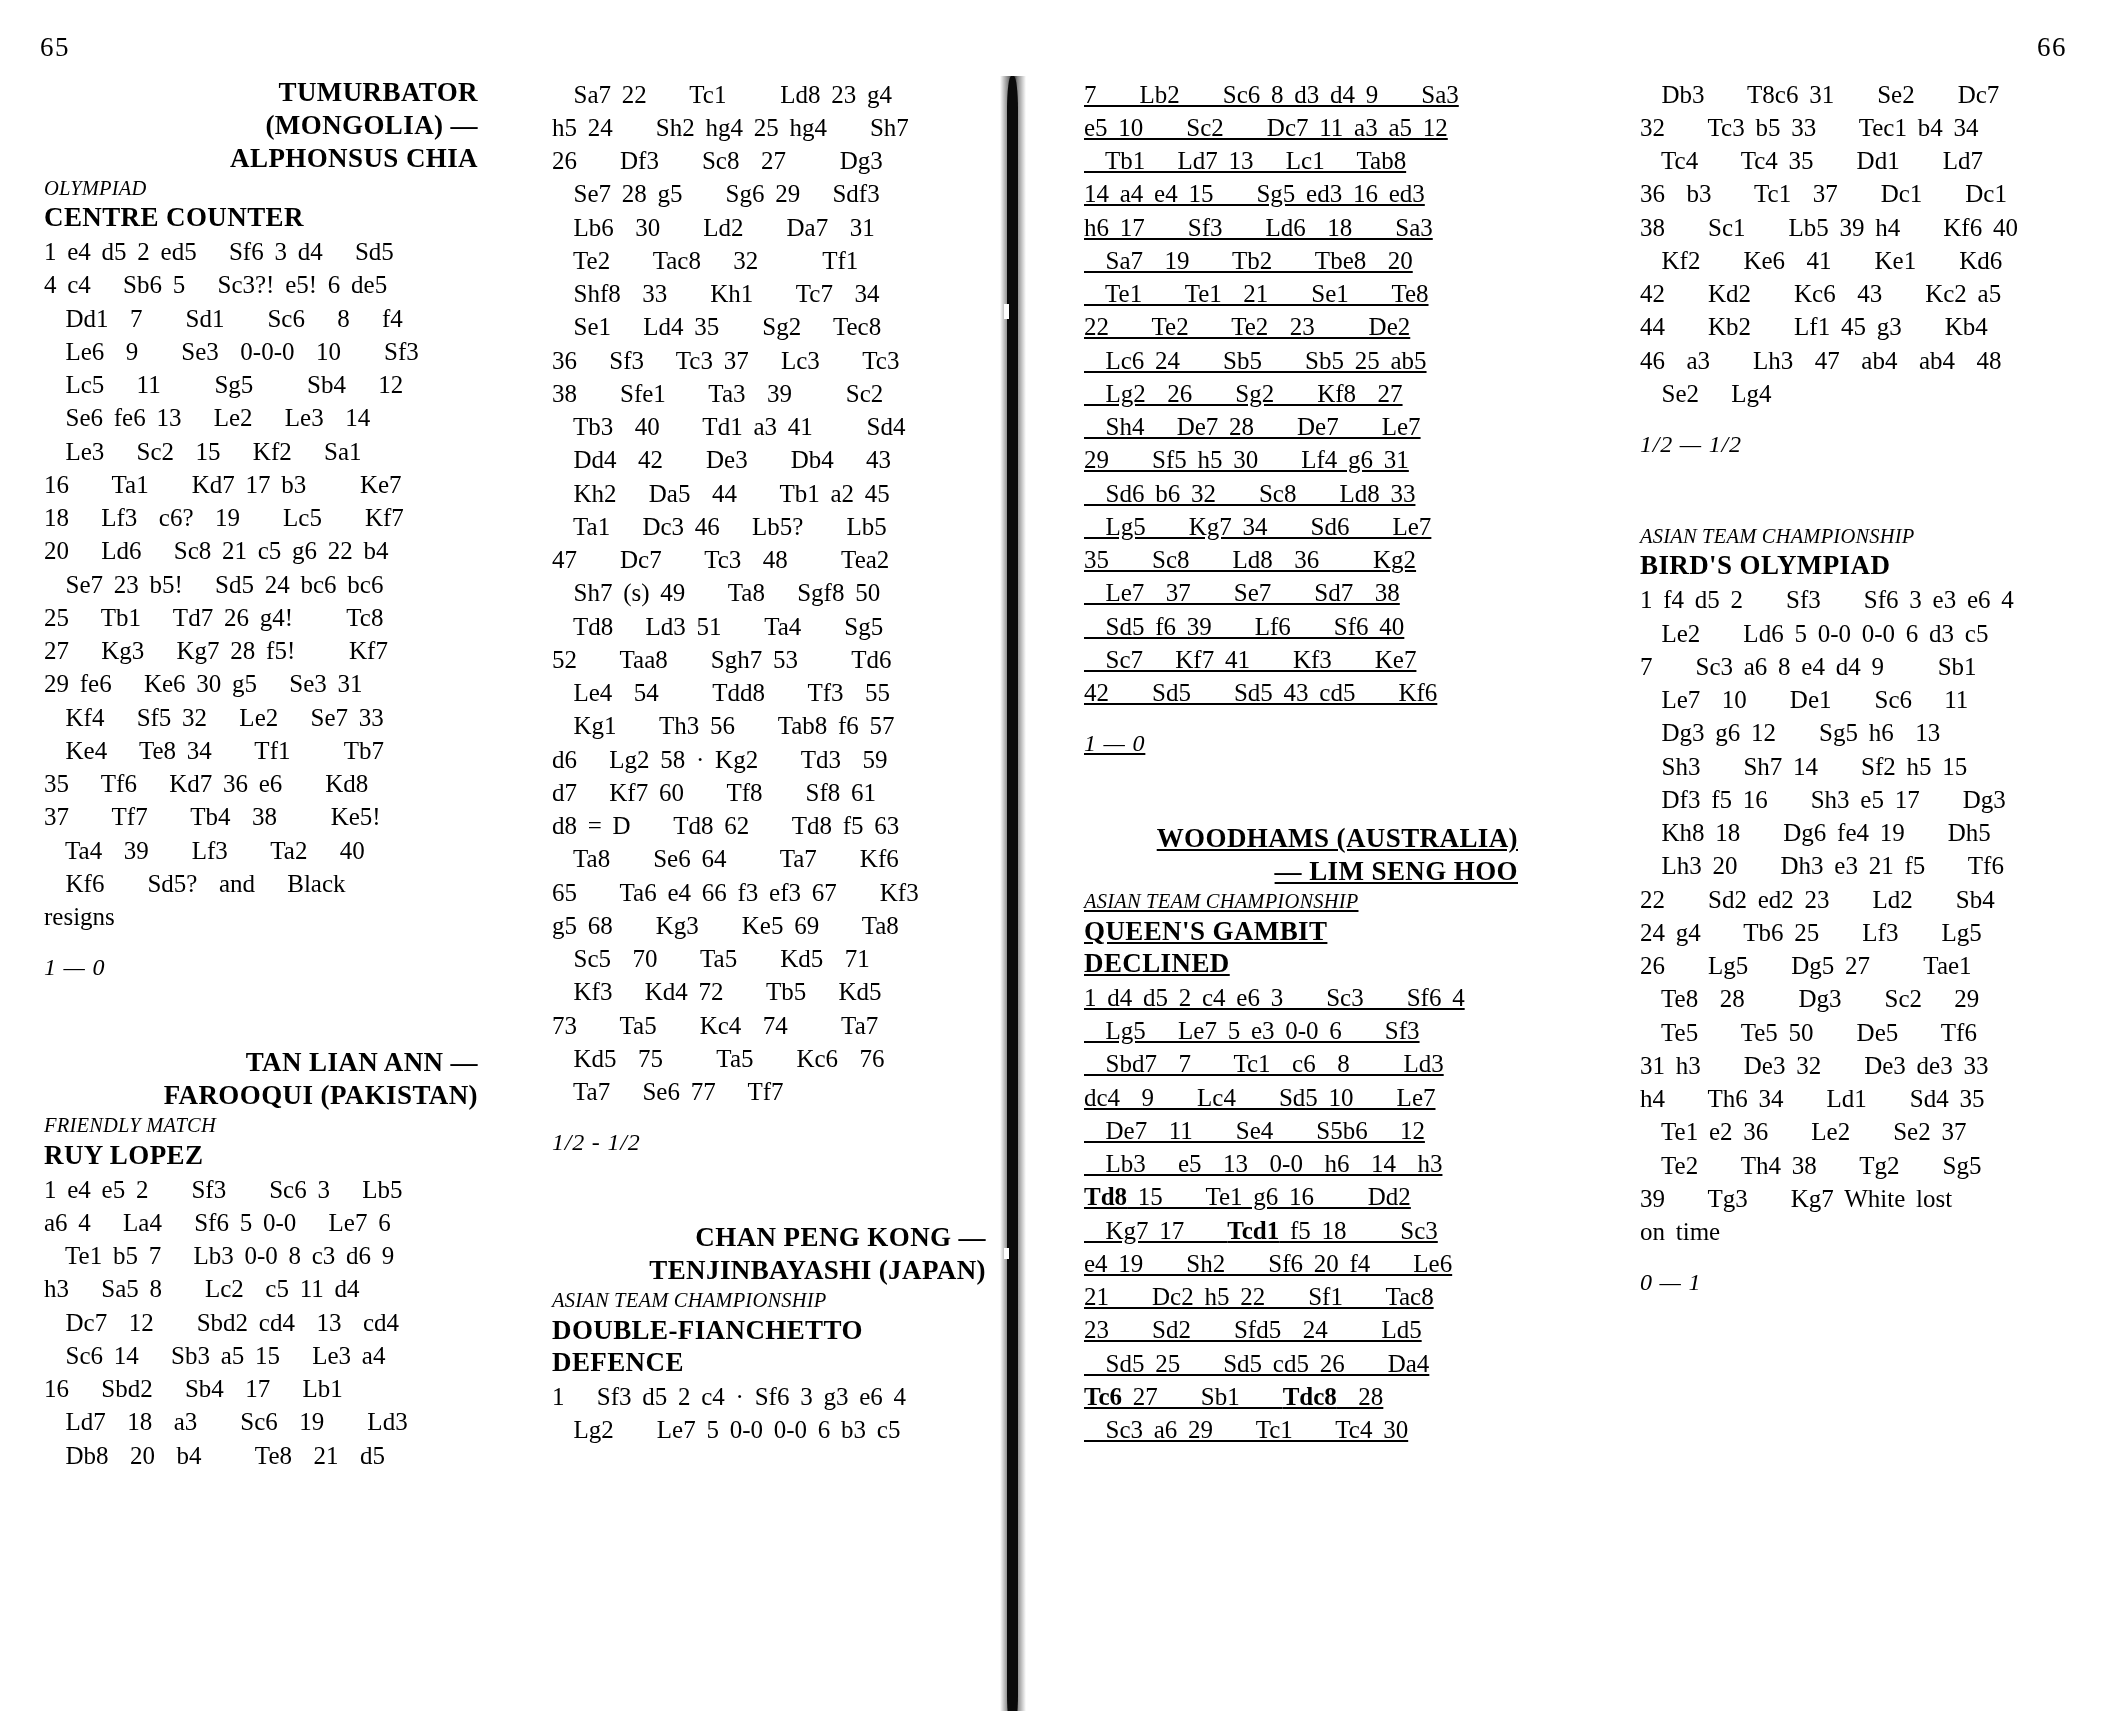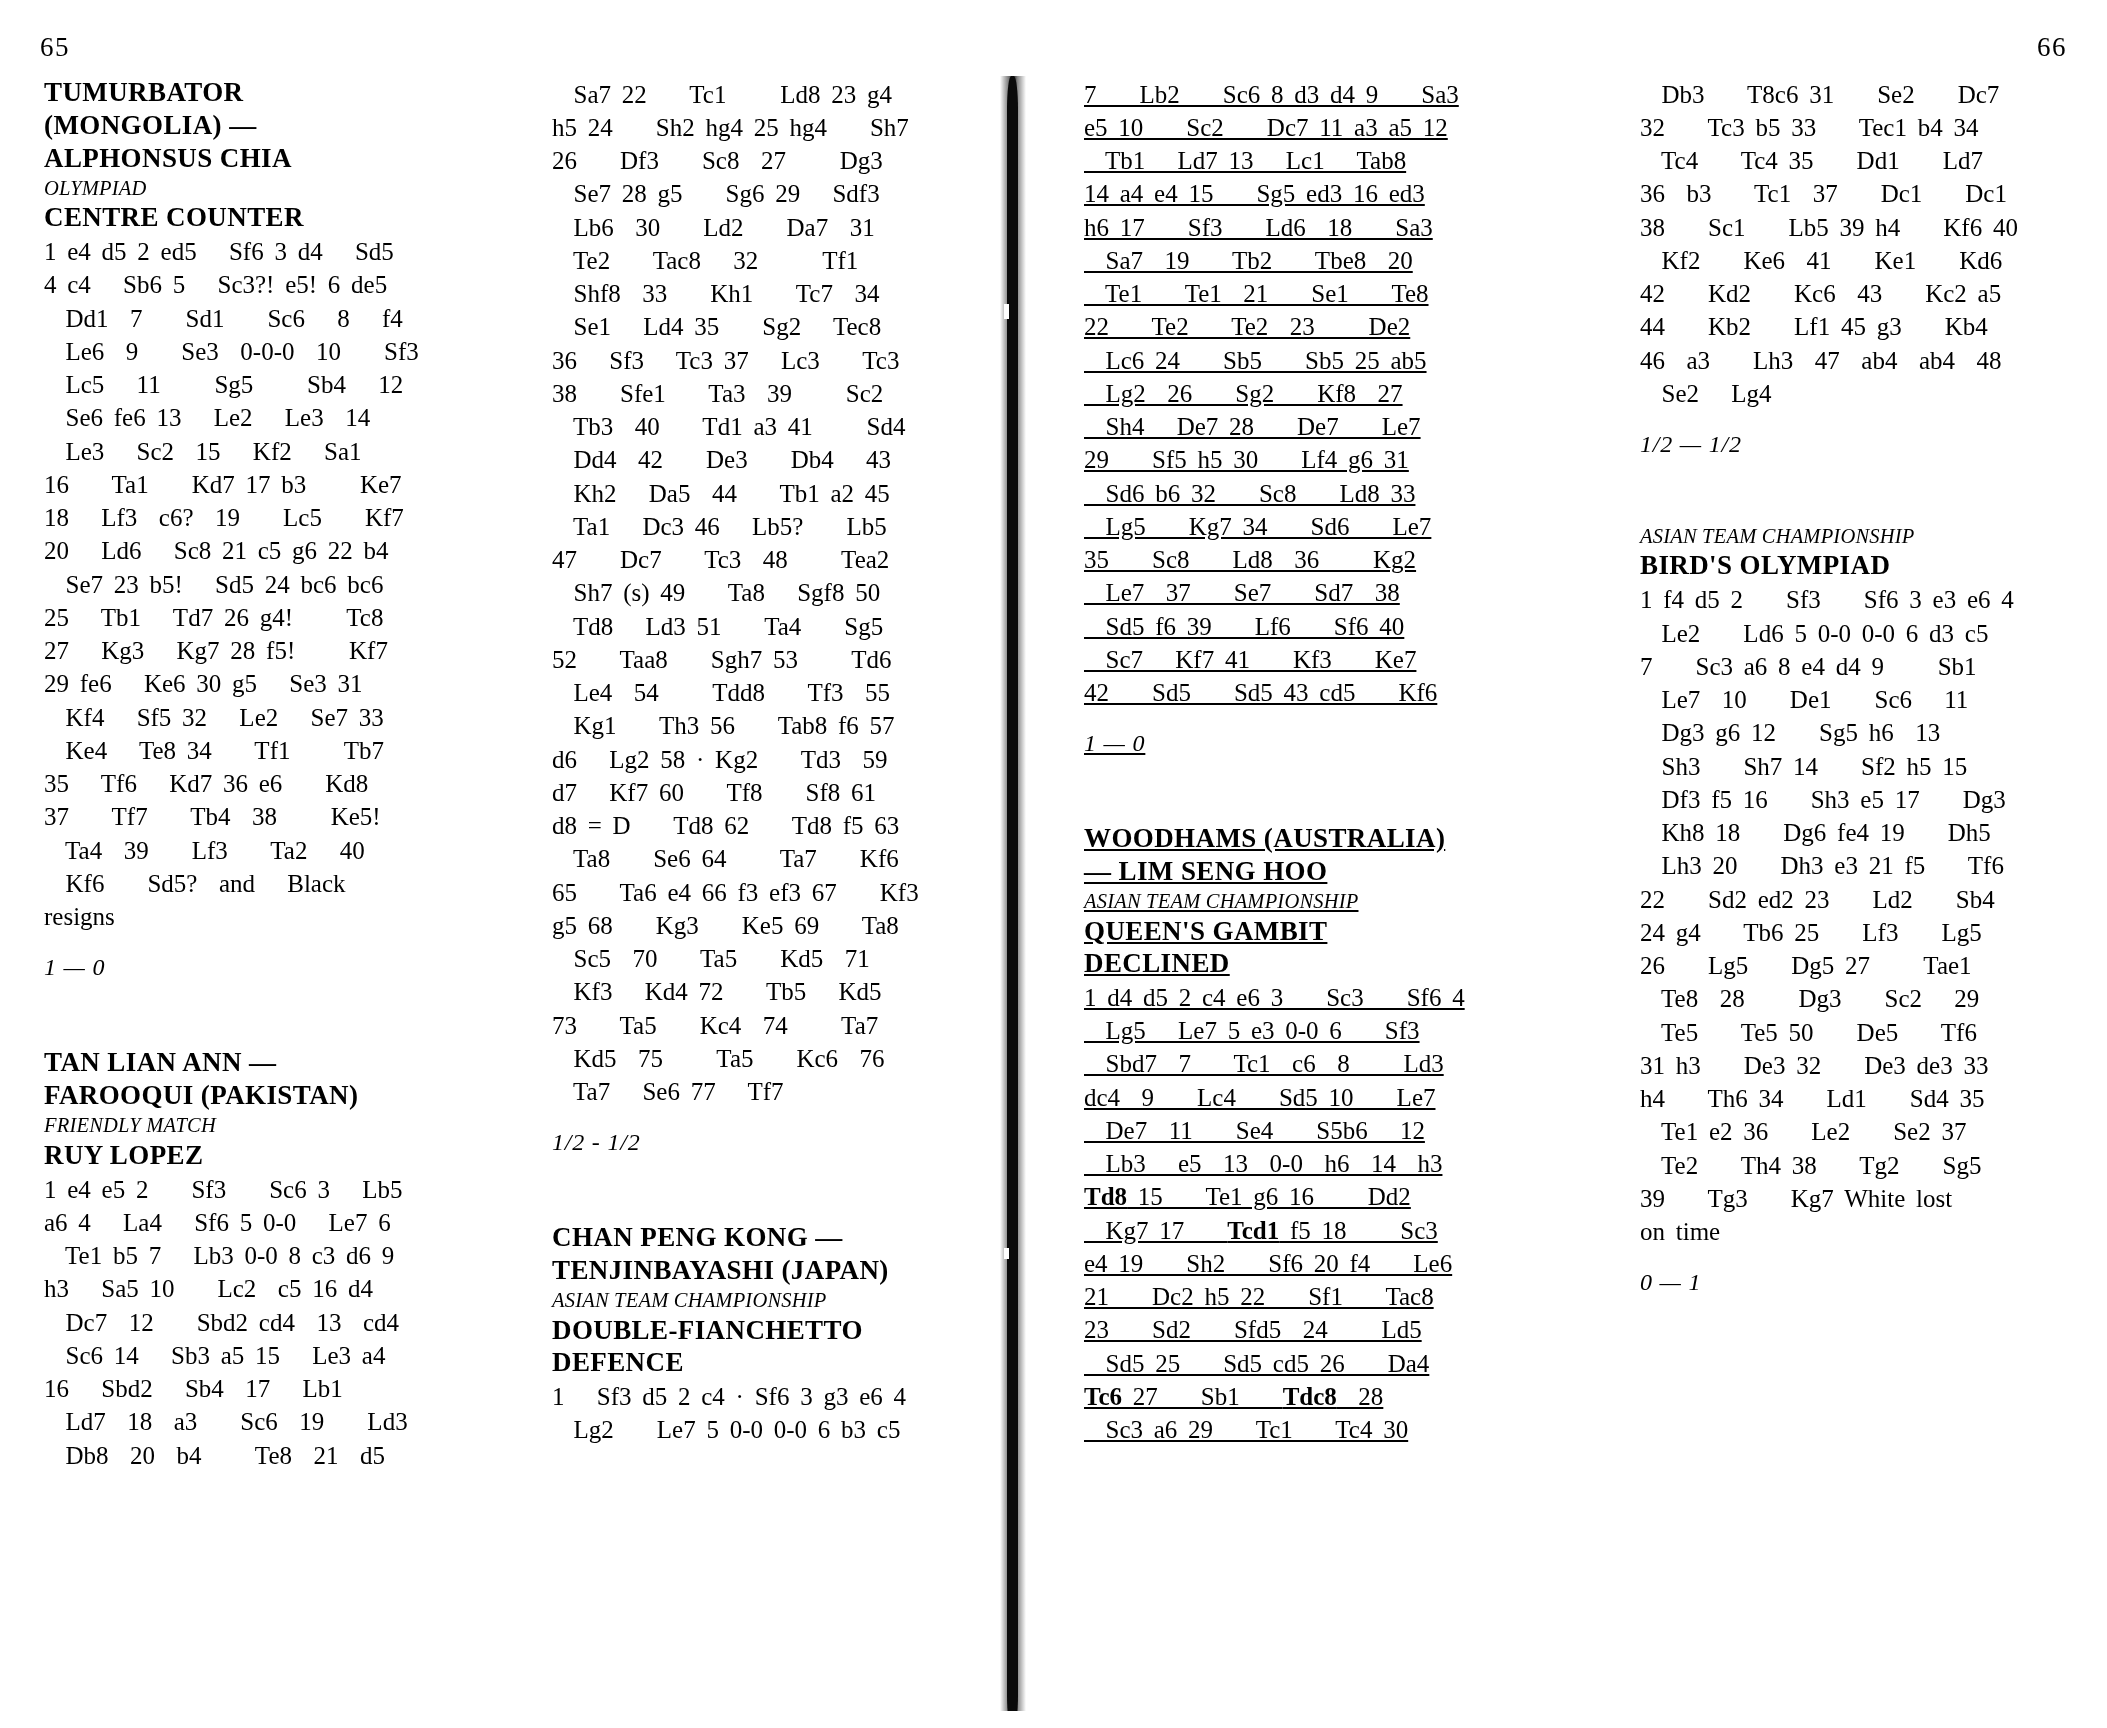--- a/index.html
+++ b/index.html
@@ -100,20 +100,21 @@
   .col-4 { left: 1640px; }
 
   .game { margin-bottom: 0; }
 
   .players {
     font-family: "Liberation Serif", serif;
     font-weight: bold;
     font-size: 27px;
     line-height: 1.22;
     letter-spacing: 0.4px;
+    text-align: right;
   }
   .event {
     font-family: "Liberation Serif", serif;
     font-style: italic;
     font-size: 20.5px;
     line-height: 1.25;
     letter-spacing: 0.2px;
     margin-top: 0.8px;
   }
   .opening {
@@ -202,21 +203,21 @@
           <div>FAROOQUI (PAKISTAN)</div>
         </div>
         <div class="event">FRIENDLY MATCH</div>
         <div class="opening">
           <div>RUY LOPEZ</div>
         </div>
         <div class="moves">
           <span class="ln">1 e4 e5 2    Sf3    Sc6 3   Lb5</span>
           <span class="ln">a6 4   La4   Sf6 5 0-0   Le7 6</span>
           <span class="ln">  Te1 b5 7   Lb3 0-0 8 c3 d6 9</span>
-          <span class="ln">h3   Sa5 10    Lc2  c5 16 d4</span>
+          <span class="ln">h3   Sa5 8    Lc2  c5 11 d4</span>
           <span class="ln">  Dc7  12    Sbd2 cd4  13  cd4</span>
           <span class="ln">  Sc6 14   Sb3 a5 15   Le3 a4</span>
           <span class="ln">16   Sbd2   Sb4  17   Lb1</span>
           <span class="ln">  Ld7  18  a3    Sc6  19    Ld3</span>
           <span class="ln">  Db8  20  b4     Te8  21  d5</span>
         </div>
       </div>
     </div>
 
     <div class="col col-2">

